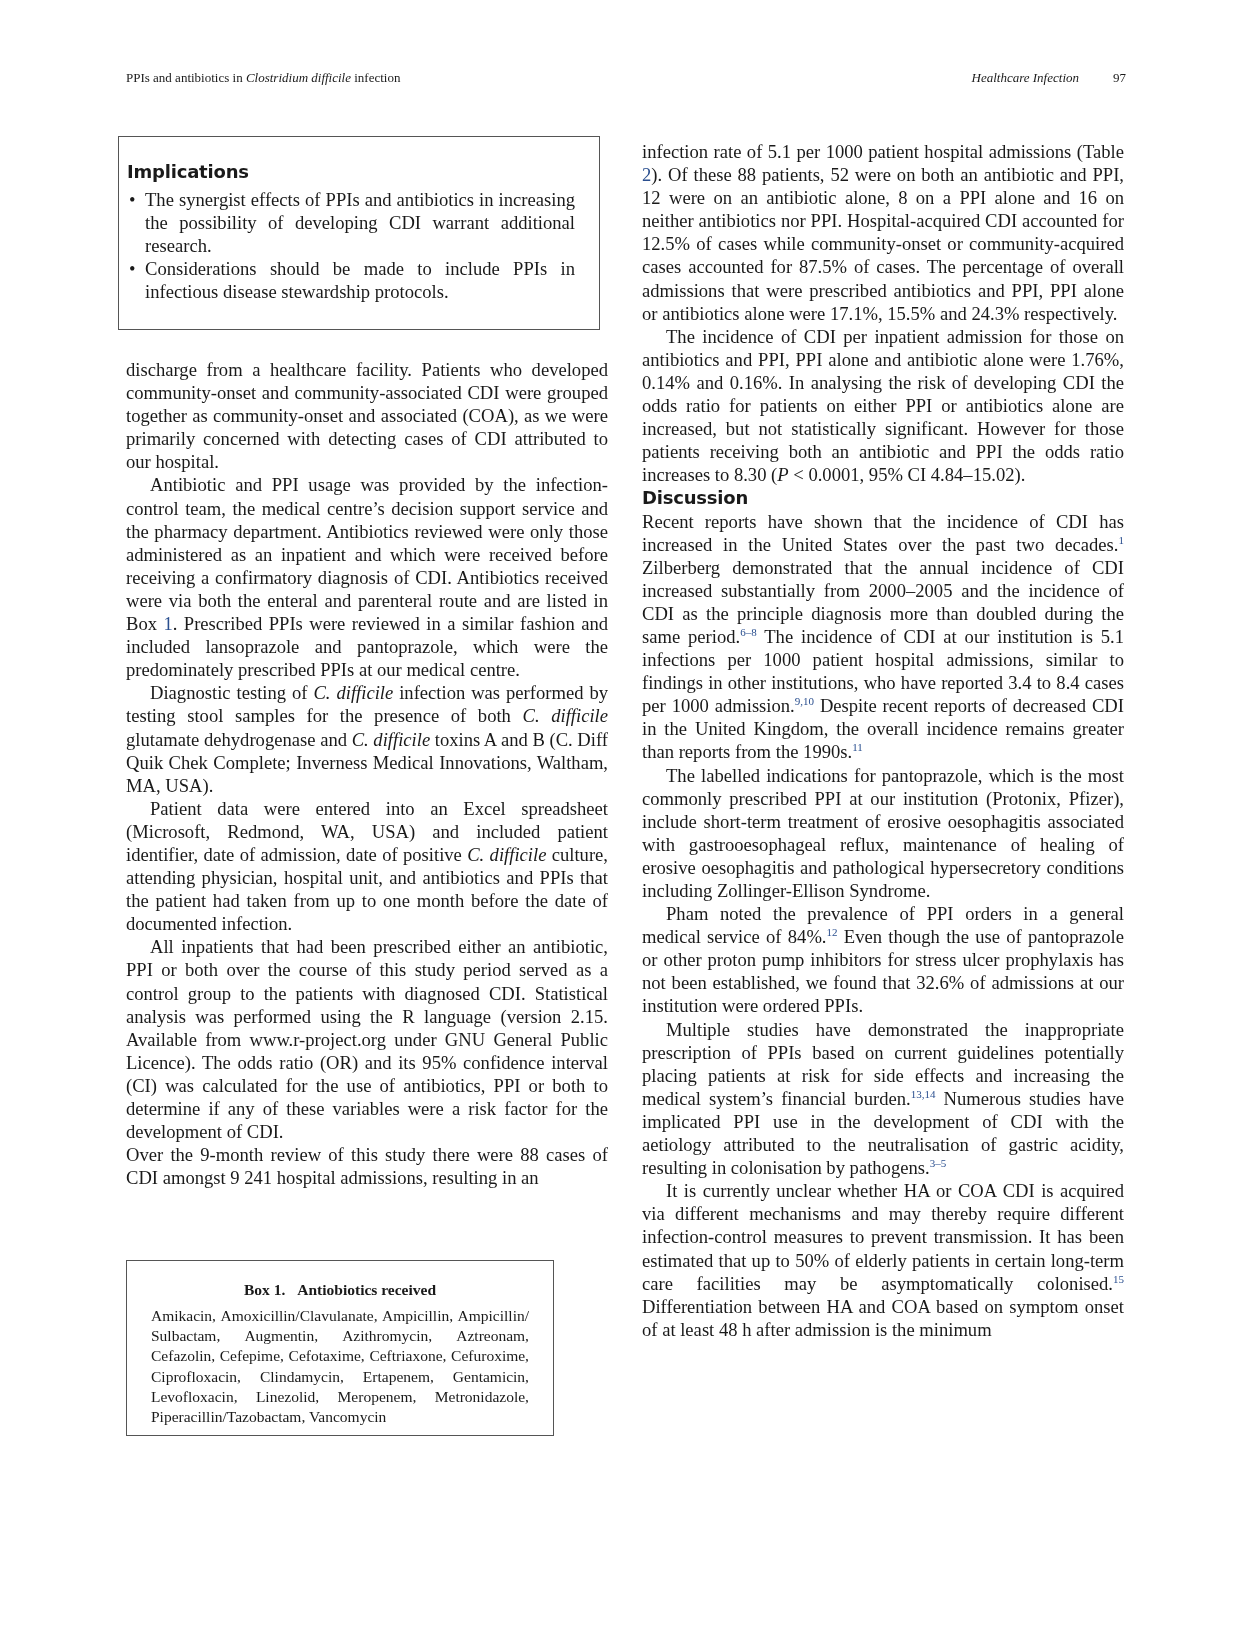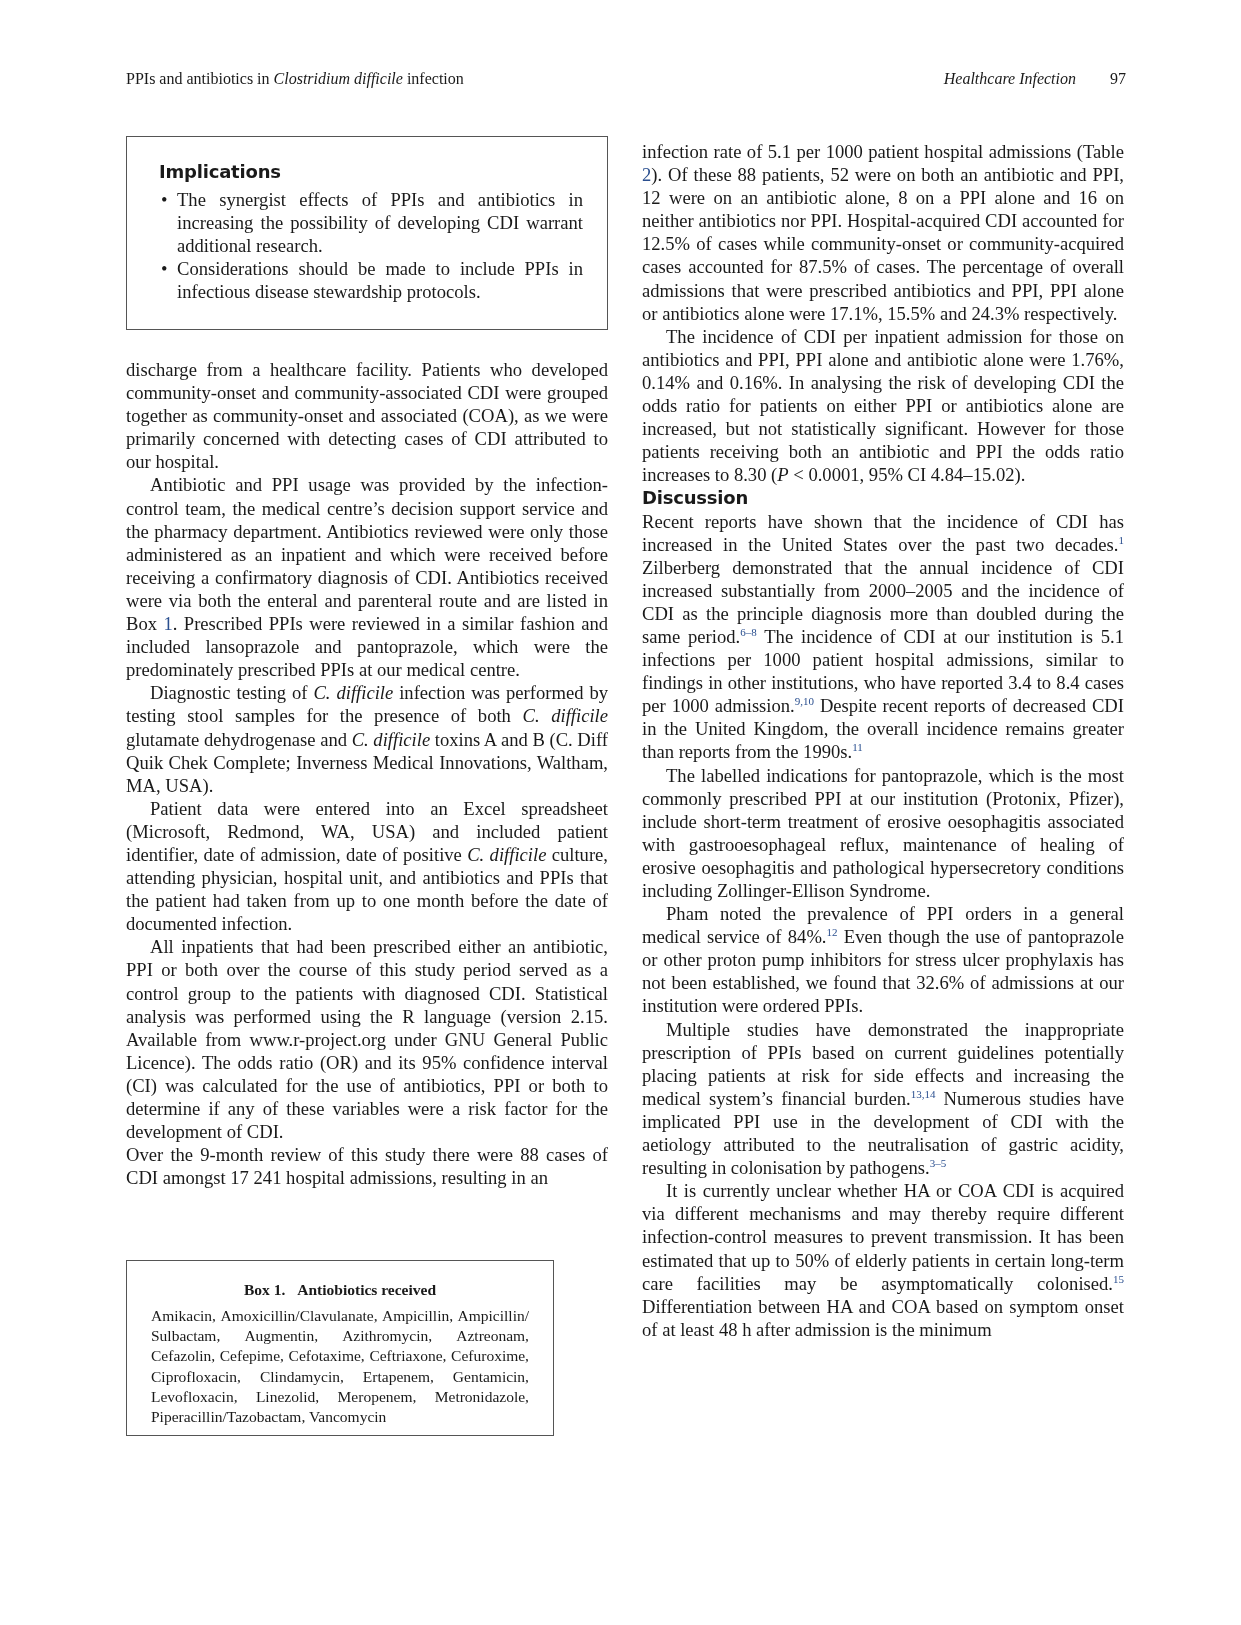--- a/index.html
+++ b/index.html
@@ -1,30 +1,30 @@
 <!DOCTYPE html>
 <html><head>
 <meta charset="utf-8">
 <style>
   html, body { margin: 0; padding: 0; background: #ffffff; }
   body { width: 1241px; height: 1625px; position: relative; overflow: hidden;
          font-family: "Liberation Serif", "DejaVu Serif", serif; color: #1a1a1a; }
   .running-head { position: absolute; top: 70px; left: 126px; width: 1000px; height: 24px;
-                  font-size: 16px; }
+                  font-size: 13px; }
   .running-head .left { position: absolute; left: 0; top: 0; }
   .running-head .right { position: absolute; right: 0; top: 0; }
   .running-head .journal { font-style: italic; margin-right: 34px; margin-top: 8px; }
   .col { position: absolute; width: 482px; font-size: 18.6px; line-height: 23.1px;
          text-align: justify; }
   .col-left { left: 126px; top: 358px; }
   .col-right { left: 642px; top: 140px; }
   p { margin: 0; text-indent: 0; }
   p.indent { text-indent: 24px; }
   .box { position: absolute; border: 1.3px solid #555; box-sizing: border-box; }
-  .implications { left: 126px; top: 136px; width: 482px; height: 194px; padding: 24px 24px 0 32px; }
+  .implications { left: 118px; top: 136px; width: 482px; height: 194px; padding: 24px 24px 0 8px; }
   .implications h3 { margin: 0 0 6px 0; font-family: "DejaVu Sans", sans-serif; font-weight: bold;
                      font-size: 18px; letter-spacing: -0.2px; }
   .implications ul { margin: 0; padding: 0; list-style: none; font-size: 18.6px; line-height: 23px;
                      text-align: justify; }
   .implications li { position: relative; padding-left: 18px; margin-bottom: 0; }
   .implications li .bullet { position: absolute; left: 2px; top: 0; }
   h2.section { font-family: "DejaVu Sans", sans-serif; font-weight: bold; font-size: 18px;
                margin: 0; letter-spacing: -0.2px; }
   .sec-results { margin-top: 22px; margin-bottom: 10px; }
   .sec-discussion { margin-top: 23px; margin-bottom: 9px; }
@@ -51,21 +51,21 @@
     <li><span class="bullet">•</span><span>Considerations should be made to include PPIs in infectious disease stewardship protocols.</span></li>
   </ul>
 </div>
 
 <div class="col col-left">
   <p>discharge from a healthcare facility. Patients who developed community-onset and community-associated CDI were grouped together as community-onset and associated (COA), as we were primarily concerned with detecting cases of CDI attributed to our hospital.</p>
   <p class="indent"><span>Antibiotic and PPI usage was provided by the infection-control team, the medical centre’s decision support service and the pharmacy department. Antibiotics reviewed were only those administered as an inpatient and which were received before receiving a confirmatory diagnosis of CDI. Antibiotics received were via both the enteral and parenteral route and are listed in Box </span><a class="ref">1</a><span>. Prescribed PPIs were reviewed in a similar fashion and included lansoprazole and pantoprazole, which were the predominately prescribed PPIs at our medical centre.</span></p>
   <p class="indent"><span>Diagnostic testing of </span><i>C. difficile</i><span> infection was performed by testing stool samples for the presence of both </span><i>C. difficile</i><span> glutamate dehydrogenase and </span><i>C. difficile</i><span> toxins A and B (C. Diff Quik Chek Complete; Inverness Medical Innovations, Waltham, MA, USA).</span></p>
   <p class="indent"><span>Patient data were entered into an Excel spreadsheet (Microsoft, Redmond, WA, USA) and included patient identifier, date of admission, date of positive </span><i>C. difficile</i><span> culture, attending physician, hospital unit, and antibiotics and PPIs that the patient had taken from up to one month before the date of documented infection.</span></p>
   <p class="indent">All inpatients that had been prescribed either an antibiotic, PPI or both over the course of this study period served as a control group to the patients with diagnosed CDI. Statistical analysis was performed using the R language (version 2.15. Available from www.r-project.org under GNU General Public Licence). The odds ratio (OR) and its 95% confidence interval (CI) was calculated for the use of antibiotics, PPI or both to determine if any of these variables were a risk factor for the development of CDI.</p>
-  <p>Over the 9-month review of this study there were 88 cases of CDI amongst 17 241 hospital admissions, resulting in an</p>
+  <p>Over the 9-month review of this study there were 88 cases of CDI amongst 9 241 hospital admissions, resulting in an</p>
 </div>
 
 <div class="box box1">
   <div class="box-title"><span>Box 1.</span><span class="gap"></span><span>Antiobiotics received</span></div>
   <div class="box-body">Amikacin, Amoxicillin/Clavulanate, Ampicillin, Ampicillin/ Sulbactam, Augmentin, Azithromycin, Aztreonam, Cefazolin, Cefepime, Cefotaxime, Ceftriaxone, Cefuroxime, Ciprofloxacin, Clindamycin, Ertapenem, Gentamicin, Levofloxacin, Linezolid, Meropenem, Metronidazole, Piperacillin/Tazobactam, Vancomycin</div>
 </div>
 
 <div class="col col-right">
   <p><span>infection rate of 5.1 per 1000 patient hospital admissions (Table </span><a class="ref">2</a><span>). Of these 88 patients, 52 were on both an antibiotic and PPI, 12 were on an antibiotic alone, 8 on a PPI alone and 16 on neither antibiotics nor PPI. Hospital-acquired CDI accounted for 12.5% of cases while community-onset or community-acquired cases accounted for 87.5% of cases. The percentage of overall admissions that were prescribed antibiotics and PPI, PPI alone or antibiotics alone were 17.1%, 15.5% and 24.3% respectively.</span></p>
   <p class="indent"><span>The incidence of CDI per inpatient admission for those on antibiotics and PPI, PPI alone and antibiotic alone were 1.76%, 0.14% and 0.16%. In analysing the risk of developing CDI the odds ratio for patients on either PPI or antibiotics alone are increased, but not statistically significant. However for those patients receiving both an antibiotic and PPI the odds ratio increases to 8.30 (</span><i>P</i><span> &lt; 0.0001, 95% CI 4.84–15.02).</span></p>

